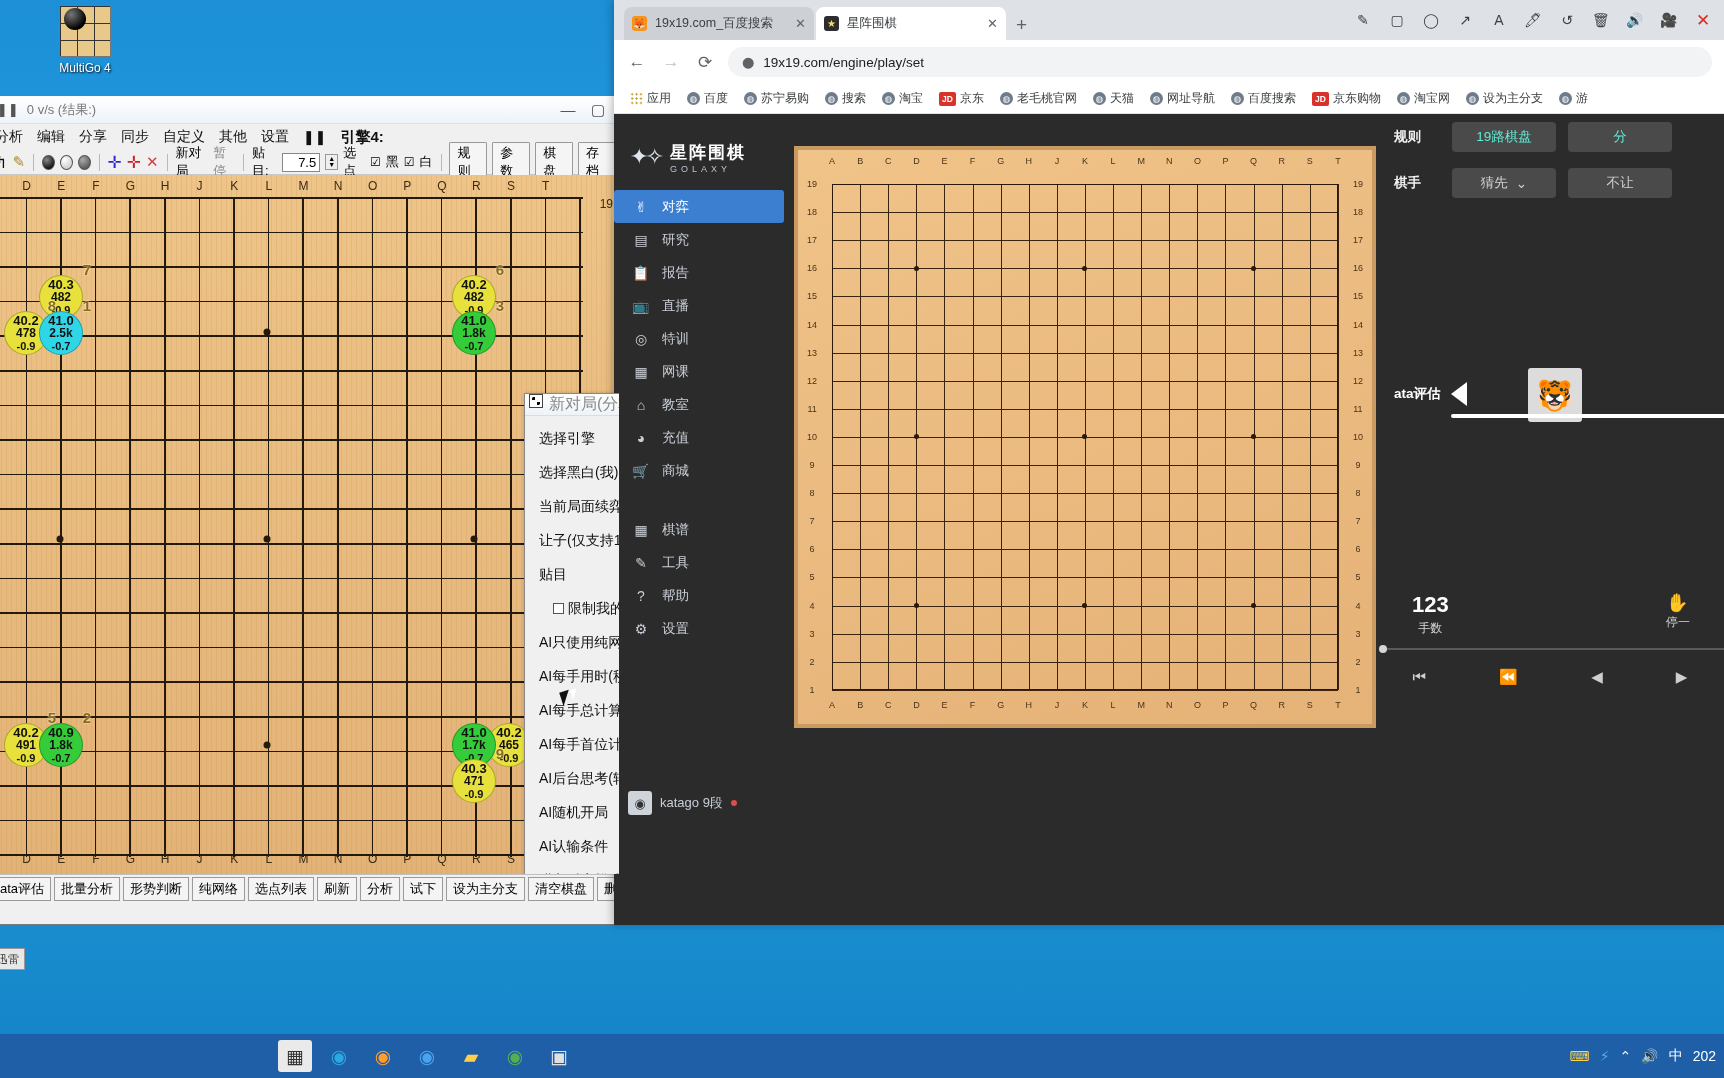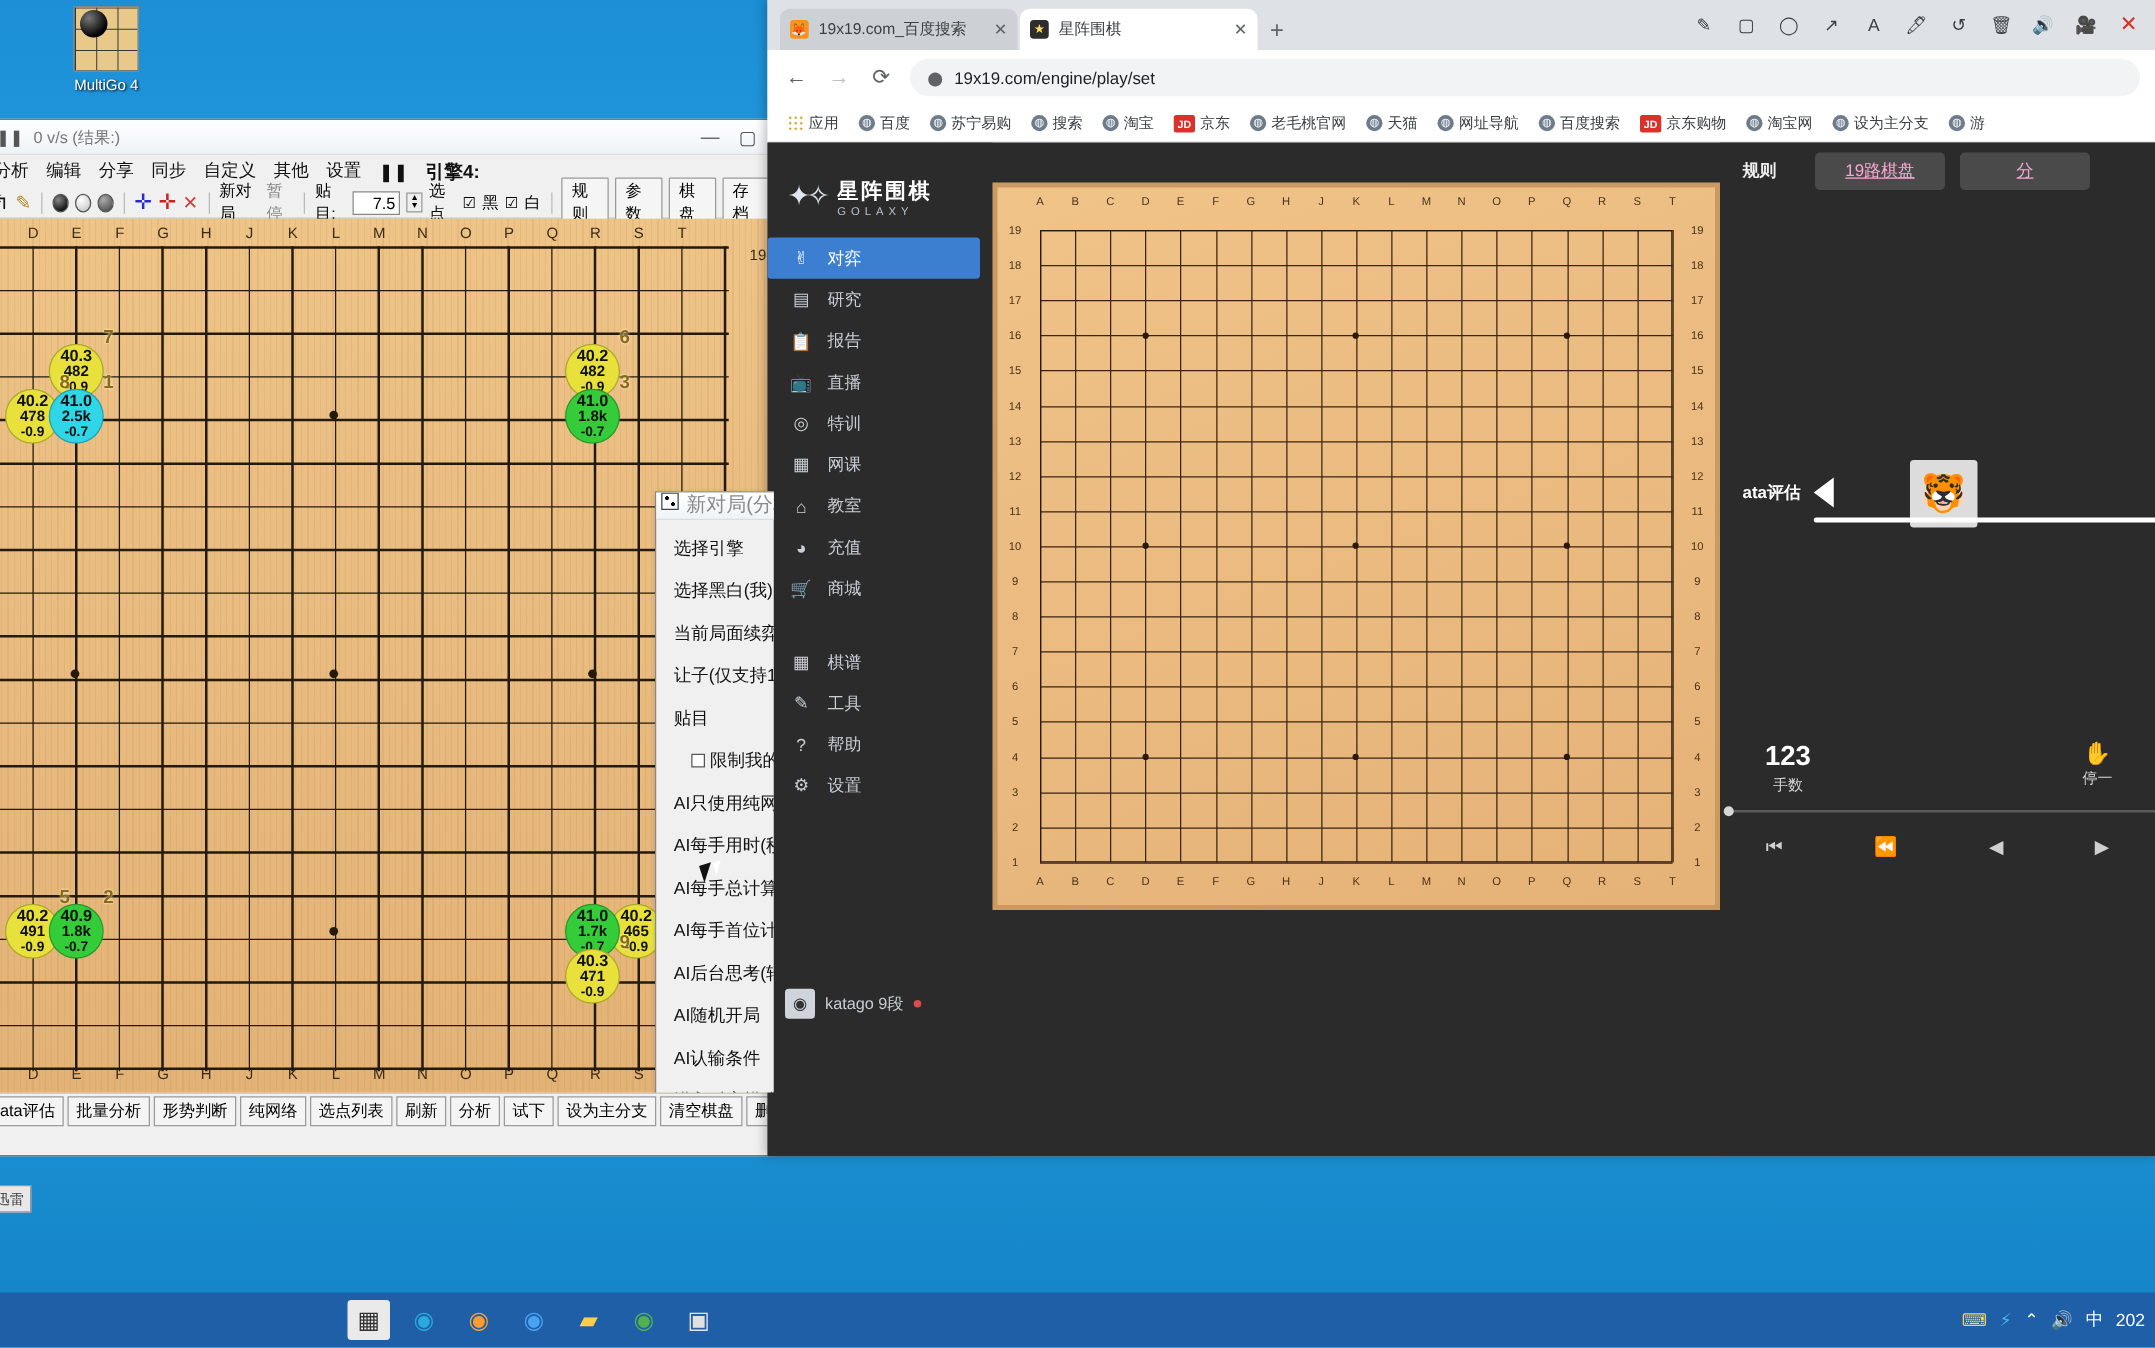--- a/index.html
+++ b/index.html
@@ -210,21 +210,21 @@
     position:relative;width:560px;height:320px;
   }
   #rpanel{width:348px;flex:none;background:#2b2b2b;position:relative;}
   #rtabs{display:flex;height:36px;margin:10px 0 0 0;}
   .rtab{flex:1;display:flex;align-items:center;justify-content:center;font-size:14px;color:#e6e6e6;background:#3a3a3a;}
   .rtab.active{background:#3c7fd0;}
   .rrow{display:flex;align-items:center;gap:12px;padding:8px 0 8px 18px;}
   .rlabel{width:46px;font-size:13.5px;color:#f0f0f0;font-weight:bold;}
   .rpill{height:30px;min-width:104px;background:#4a4a4a;border-radius:4px;color:#cfcfcf;
     display:flex;align-items:center;justify-content:center;gap:8px;font-size:13.5px;padding:0 8px;}
-  .rpill.dim{color:#f9a8d4;text-decoration:underline;}
+  .rpill.dim{color:#5eead4;}
   #oppsel{position:absolute;left:18px;top:268px;display:flex;align-items:center;gap:10px;color:#fff;font-size:13.5px;font-weight:bold;}
   #oppsel .arrow{width:0;height:0;border-top:12px solid transparent;border-bottom:12px solid transparent;border-right:16px solid #fff;}
   #oppcard{position:absolute;left:152px;top:254px;width:54px;height:54px;background:#dcdcdc;border-radius:3px;
     display:flex;align-items:center;justify-content:center;font-size:30px;}
   #oppbar{position:absolute;left:75px;top:300px;width:290px;height:4px;background:#fff;border-radius:2px;}
   #startbtn{position:absolute;left:18px;top:412px;width:330px;height:32px;background:#2fab3e;border-radius:3px;
     color:#fff;font-size:14px;display:flex;align-items:center;justify-content:center;}
   #movebox{position:absolute;left:36px;top:478px;text-align:center;color:#fff;}
   #movebox .num{font-size:22px;font-weight:bold;}
   #movebox .cap{font-size:12px;color:#d6d6d6;margin-top:2px;}
@@ -808,20 +808,28 @@
             <div style="position: absolute; top: 534.8px; left: 551.8px; font-size: 9px; color: rgb(74, 50, 24); width: 16px; text-align: center;">1</div>
           </div>
       </div>
 
       <div id="rpanel">
         <div class="rrow">
           <span class="rlabel">规则</span>
           <span class="rpill dim">19路棋盘</span>
           <span class="rpill dim">分</span>
         </div>
+        <div class="rrow">
+          <span class="rlabel">棋手</span>
+          <span class="rpill">
+            <span>猜先</span>
+            <span>⌄</span>
+          </span>
+          <span class="rpill">不让</span>
+        </div>
 
         <div id="oppsel">
           <span>ata评估</span>
           <span class="arrow"></span>
         </div>
         <div id="oppcard">
           <span>🐯</span>
         </div>
         <div id="oppbar"></div>
 

